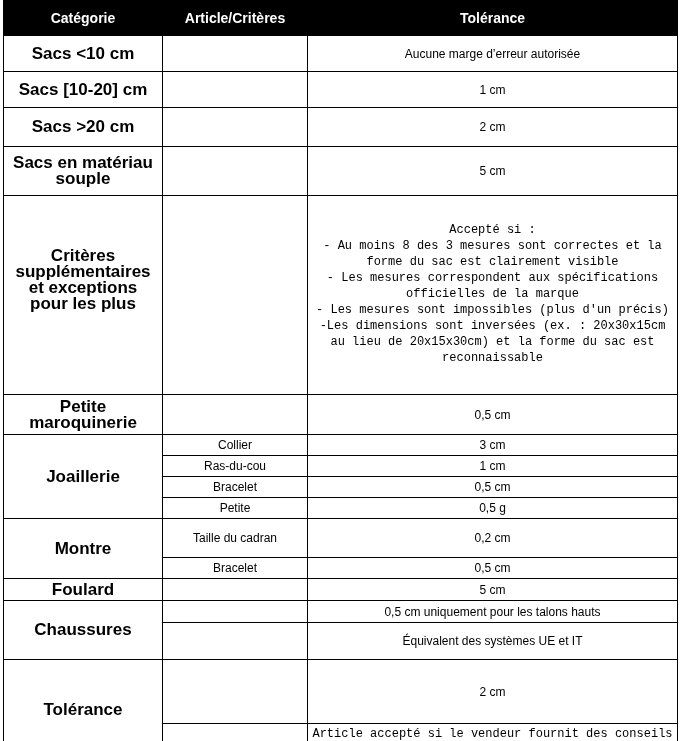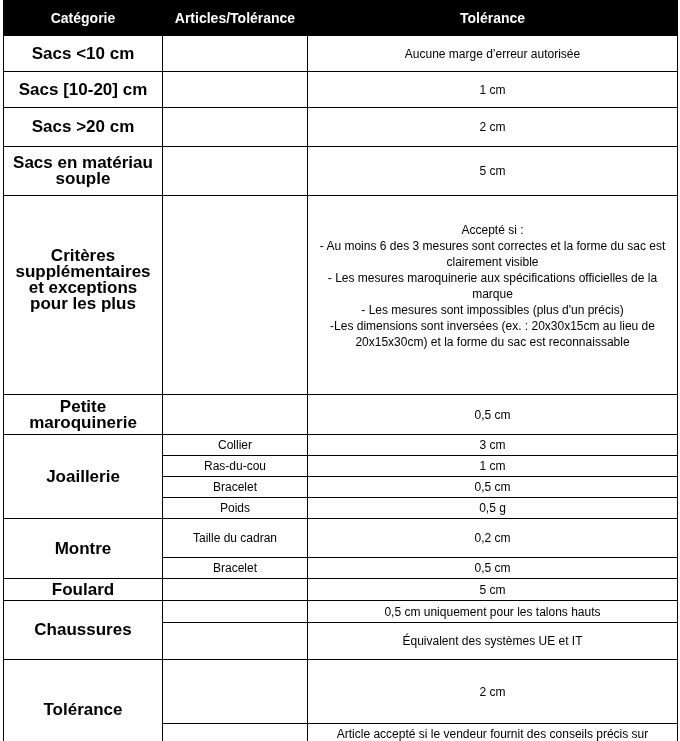--- a/index.html
+++ b/index.html
@@ -43,35 +43,36 @@
       font-weight: bold;
       font-size: 17px;
       line-height: 18px;
     }
     td.tolc {
       font-size: 12px;
     }
     td.multi {
       line-height: 16px;
       padding: 0 2px;
+      font-family: Liberation Mono, monospace;
     }
   </style>
 </head>
 <body>
 
 <table class="tol">
   <colgroup>
     <col style="width:159px">
     <col style="width:145px">
     <col style="width:370px">
   </colgroup>
   <thead>
     <tr>
       <th>Catégorie</th>
-      <th>Articles/Tolérance</th>
+      <th>Article/Critères</th>
       <th>Tolérance</th>
     </tr>
   </thead>
   <tbody>
 
     <tr style="height:36px">
       <td class="cat">Sacs &lt;10 cm</td>
       <td></td>
       <td class="tolc">Aucune marge d’erreur autorisée</td>
     </tr>
@@ -92,22 +93,22 @@
       <td class="cat">Sacs en matériau souple</td>
       <td></td>
       <td class="tolc">5 cm</td>
     </tr>
 
     <tr style="height:199px">
       <td class="cat" style="vertical-align:top;padding-top:52px;">Critères supplémentaires et exceptions pour les plus</td>
       <td></td>
       <td class="tolc multi" style="vertical-align:top;padding-top:26px;">
         <div>Accepté si :</div>
-        <div>- Au moins 6 des 3 mesures sont correctes et la forme du sac est clairement visible</div>
-        <div>- Les mesures maroquinerie aux spécifications officielles de la marque</div>
+        <div>- Au moins 8 des 3 mesures sont correctes et la forme du sac est clairement visible</div>
+        <div>- Les mesures correspondent aux spécifications officielles de la marque</div>
         <div>- Les mesures sont impossibles (plus d'un précis)</div>
         <div>-Les dimensions sont inversées (ex. : 20x30x15cm au lieu de 20x15x30cm) et la forme du sac est reconnaissable</div>
       </td>
     </tr>
 
     <tr style="height:40px">
       <td class="cat">Petite maroquinerie</td>
       <td></td>
       <td class="tolc">0,5 cm</td>
     </tr>
@@ -119,21 +120,21 @@
     </tr>
     <tr style="height:21px">
       <td>Ras-du-cou</td>
       <td class="tolc">1 cm</td>
     </tr>
     <tr style="height:21px">
       <td>Bracelet</td>
       <td class="tolc">0,5 cm</td>
     </tr>
     <tr style="height:21px">
-      <td>Poids</td>
+      <td>Petite</td>
       <td class="tolc">0,5 g</td>
     </tr>
 
     <tr style="height:39px">
       <td class="cat" rowspan="2">Montre</td>
       <td>Taille du cadran</td>
       <td class="tolc">0,2 cm</td>
     </tr>
     <tr style="height:21px">
       <td>Bracelet</td>

